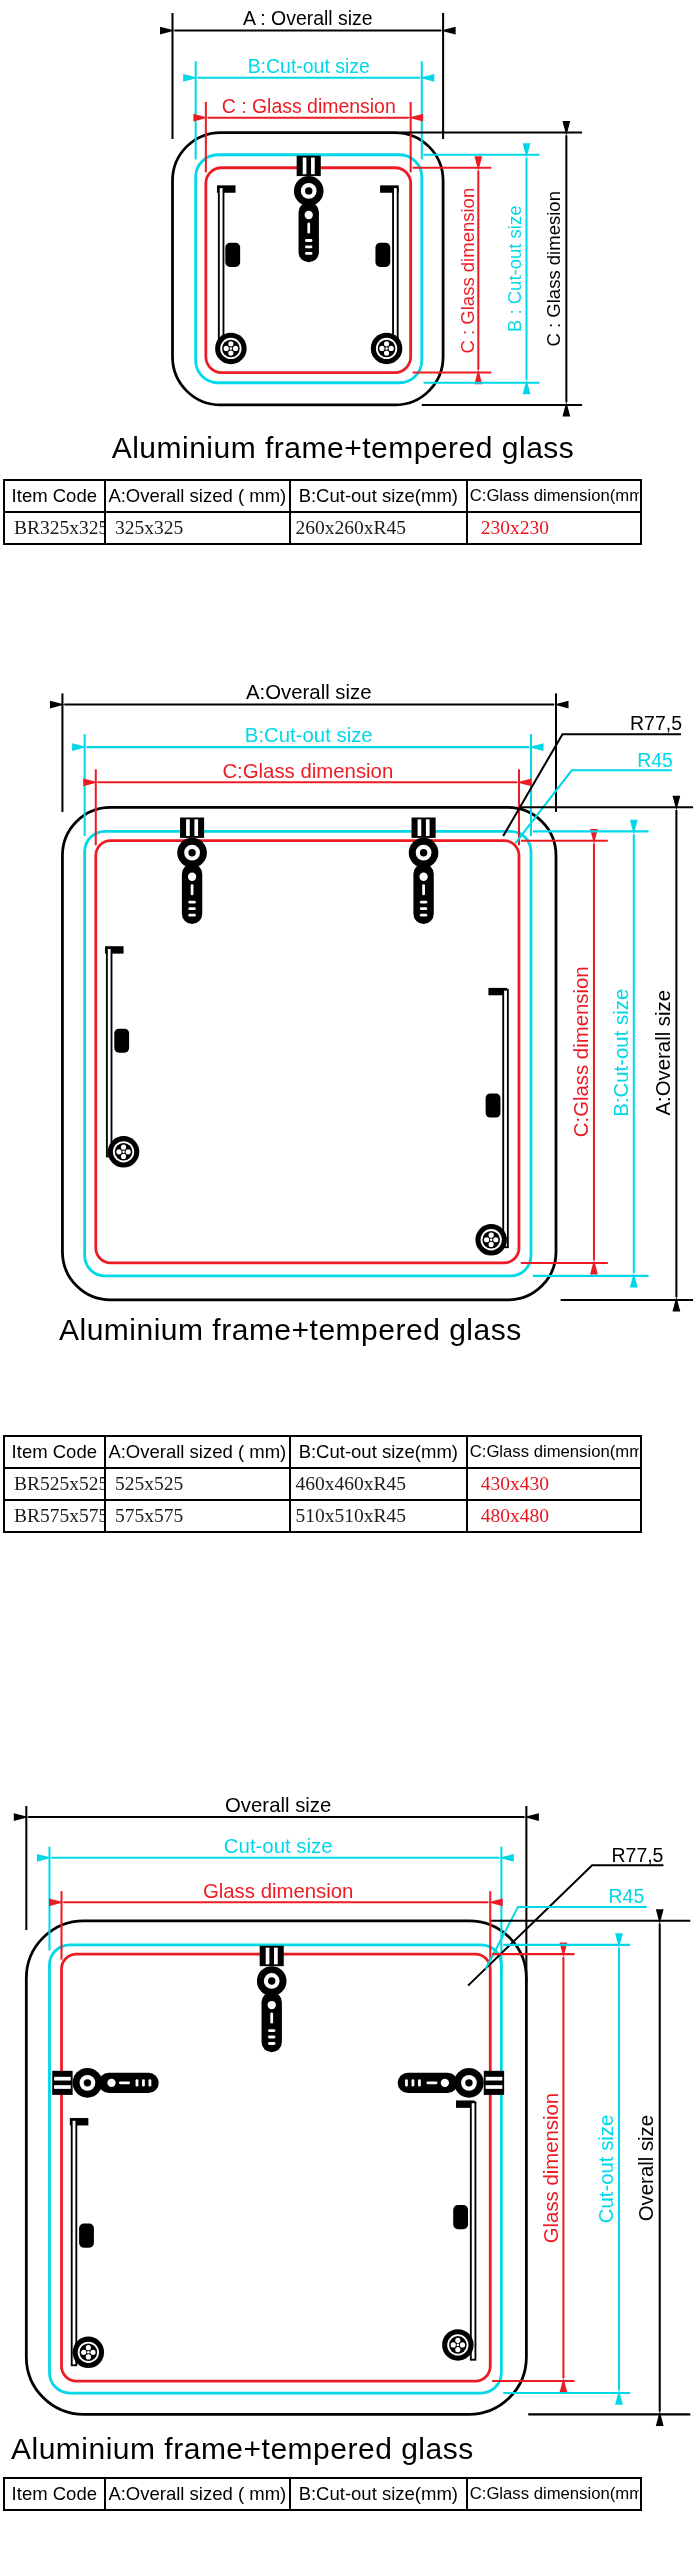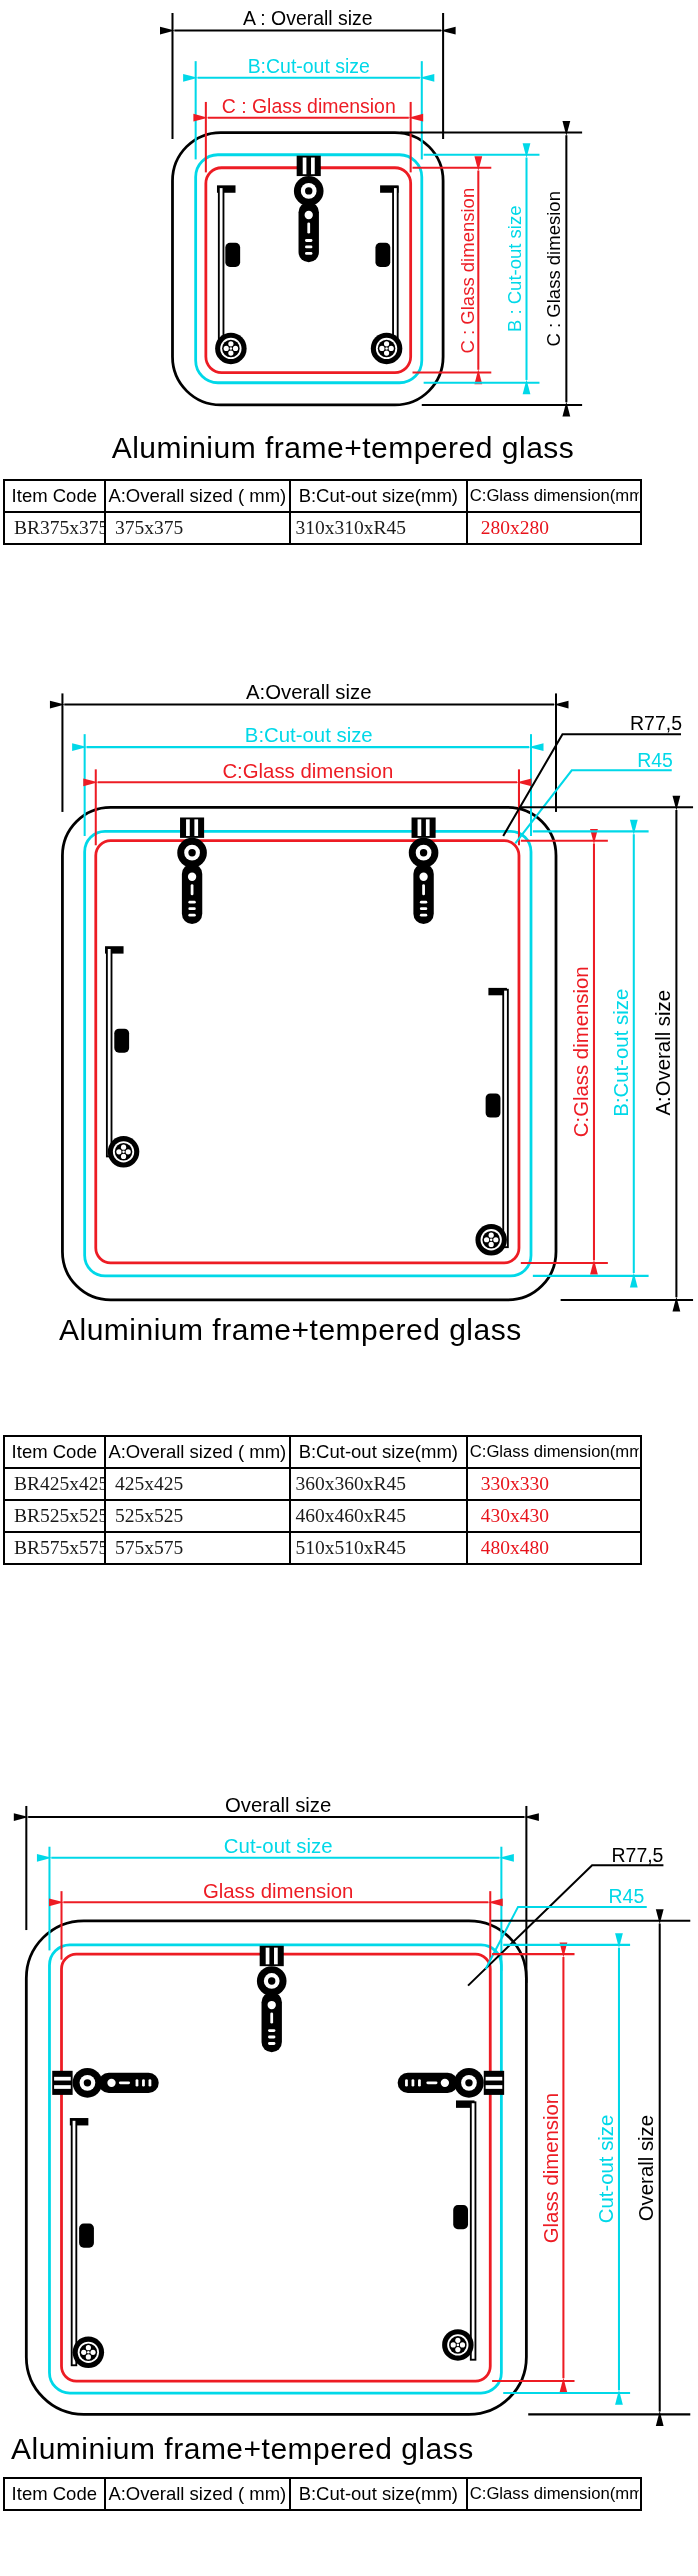--- a/index.html
+++ b/index.html
@@ -154,24 +154,24 @@
         <col class="c4">
       </colgroup>
   <tbody>
         <tr>
     <th>Item Code</th>
     <th>A:Overall sized ( mm)</th>
     <th>B:Cut-out size(mm)</th>
     <th class="small">C:Glass dimension(mm)</th>
   </tr>
   <tr>
-    <td>BR375x375</td>
-    <td>375x375</td>
-    <td class="colB">310x310xR45</td>
-    <td class="colC">280x280</td>
+    <td>BR325x325</td>
+    <td>325x325</td>
+    <td class="colB">260x260xR45</td>
+    <td class="colC">230x230</td>
   </tr>
 </tbody>
     </table>
 
 <svg id="svg2" class="diag" width="699" height="676" viewBox="0 0 754 730">
   <g>
     <rect x="67" y="131" width="533" height="532" rx="52" fill="none" stroke="#000" stroke-width="3"></rect>
     <rect x="91" y="157" width="482" height="480" rx="22" fill="none" stroke="#00d8e8" stroke-width="3"></rect>
     <rect x="103" y="167" width="457" height="456" rx="16" fill="none" stroke="#ed1c24" stroke-width="3"></rect>
   </g>
@@ -258,26 +258,20 @@
         <col class="c4">
       </colgroup>
   <tbody>
         <tr>
     <th>Item Code</th>
     <th>A:Overall sized ( mm)</th>
     <th>B:Cut-out size(mm)</th>
     <th class="small">C:Glass dimension(mm)</th>
   </tr>
   <tr>
-    <td>BR425x425</td>
-    <td>425x425</td>
-    <td class="colB">360x360xR45</td>
-    <td class="colC">330x330</td>
-  </tr>
-  <tr>
     <td>BR525x525</td>
     <td>525x525</td>
     <td class="colB">460x460xR45</td>
     <td class="colC">430x430</td>
   </tr>
   <tr>
     <td>BR575x575</td>
     <td>575x575</td>
     <td class="colB">510x510xR45</td>
     <td class="colC">480x480</td>

